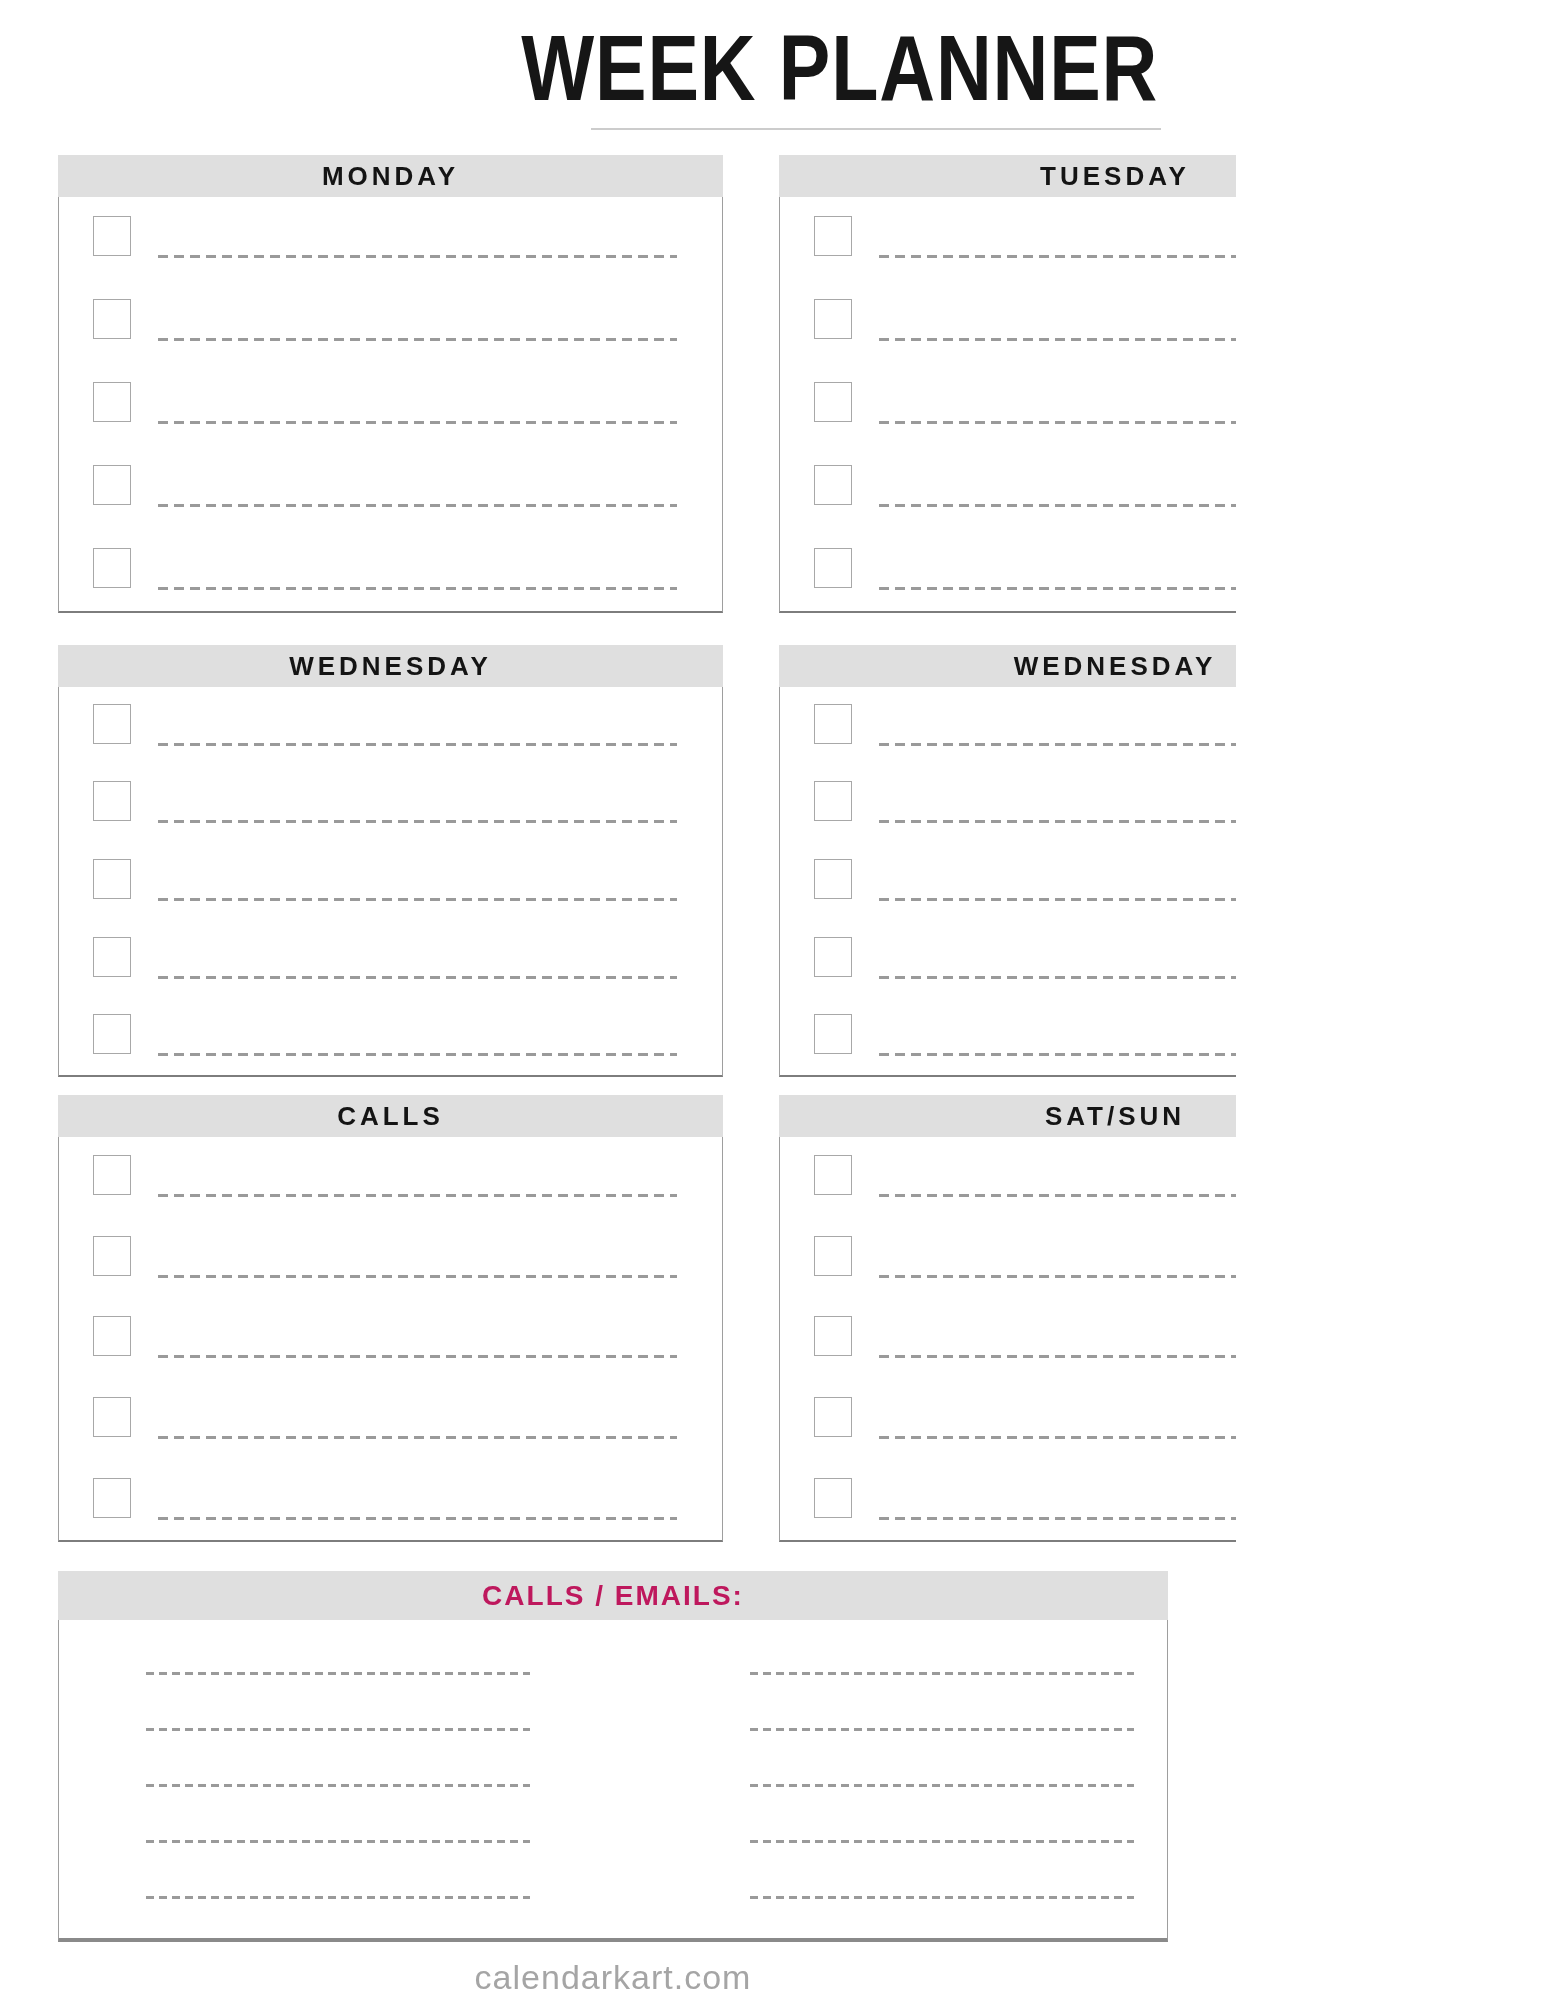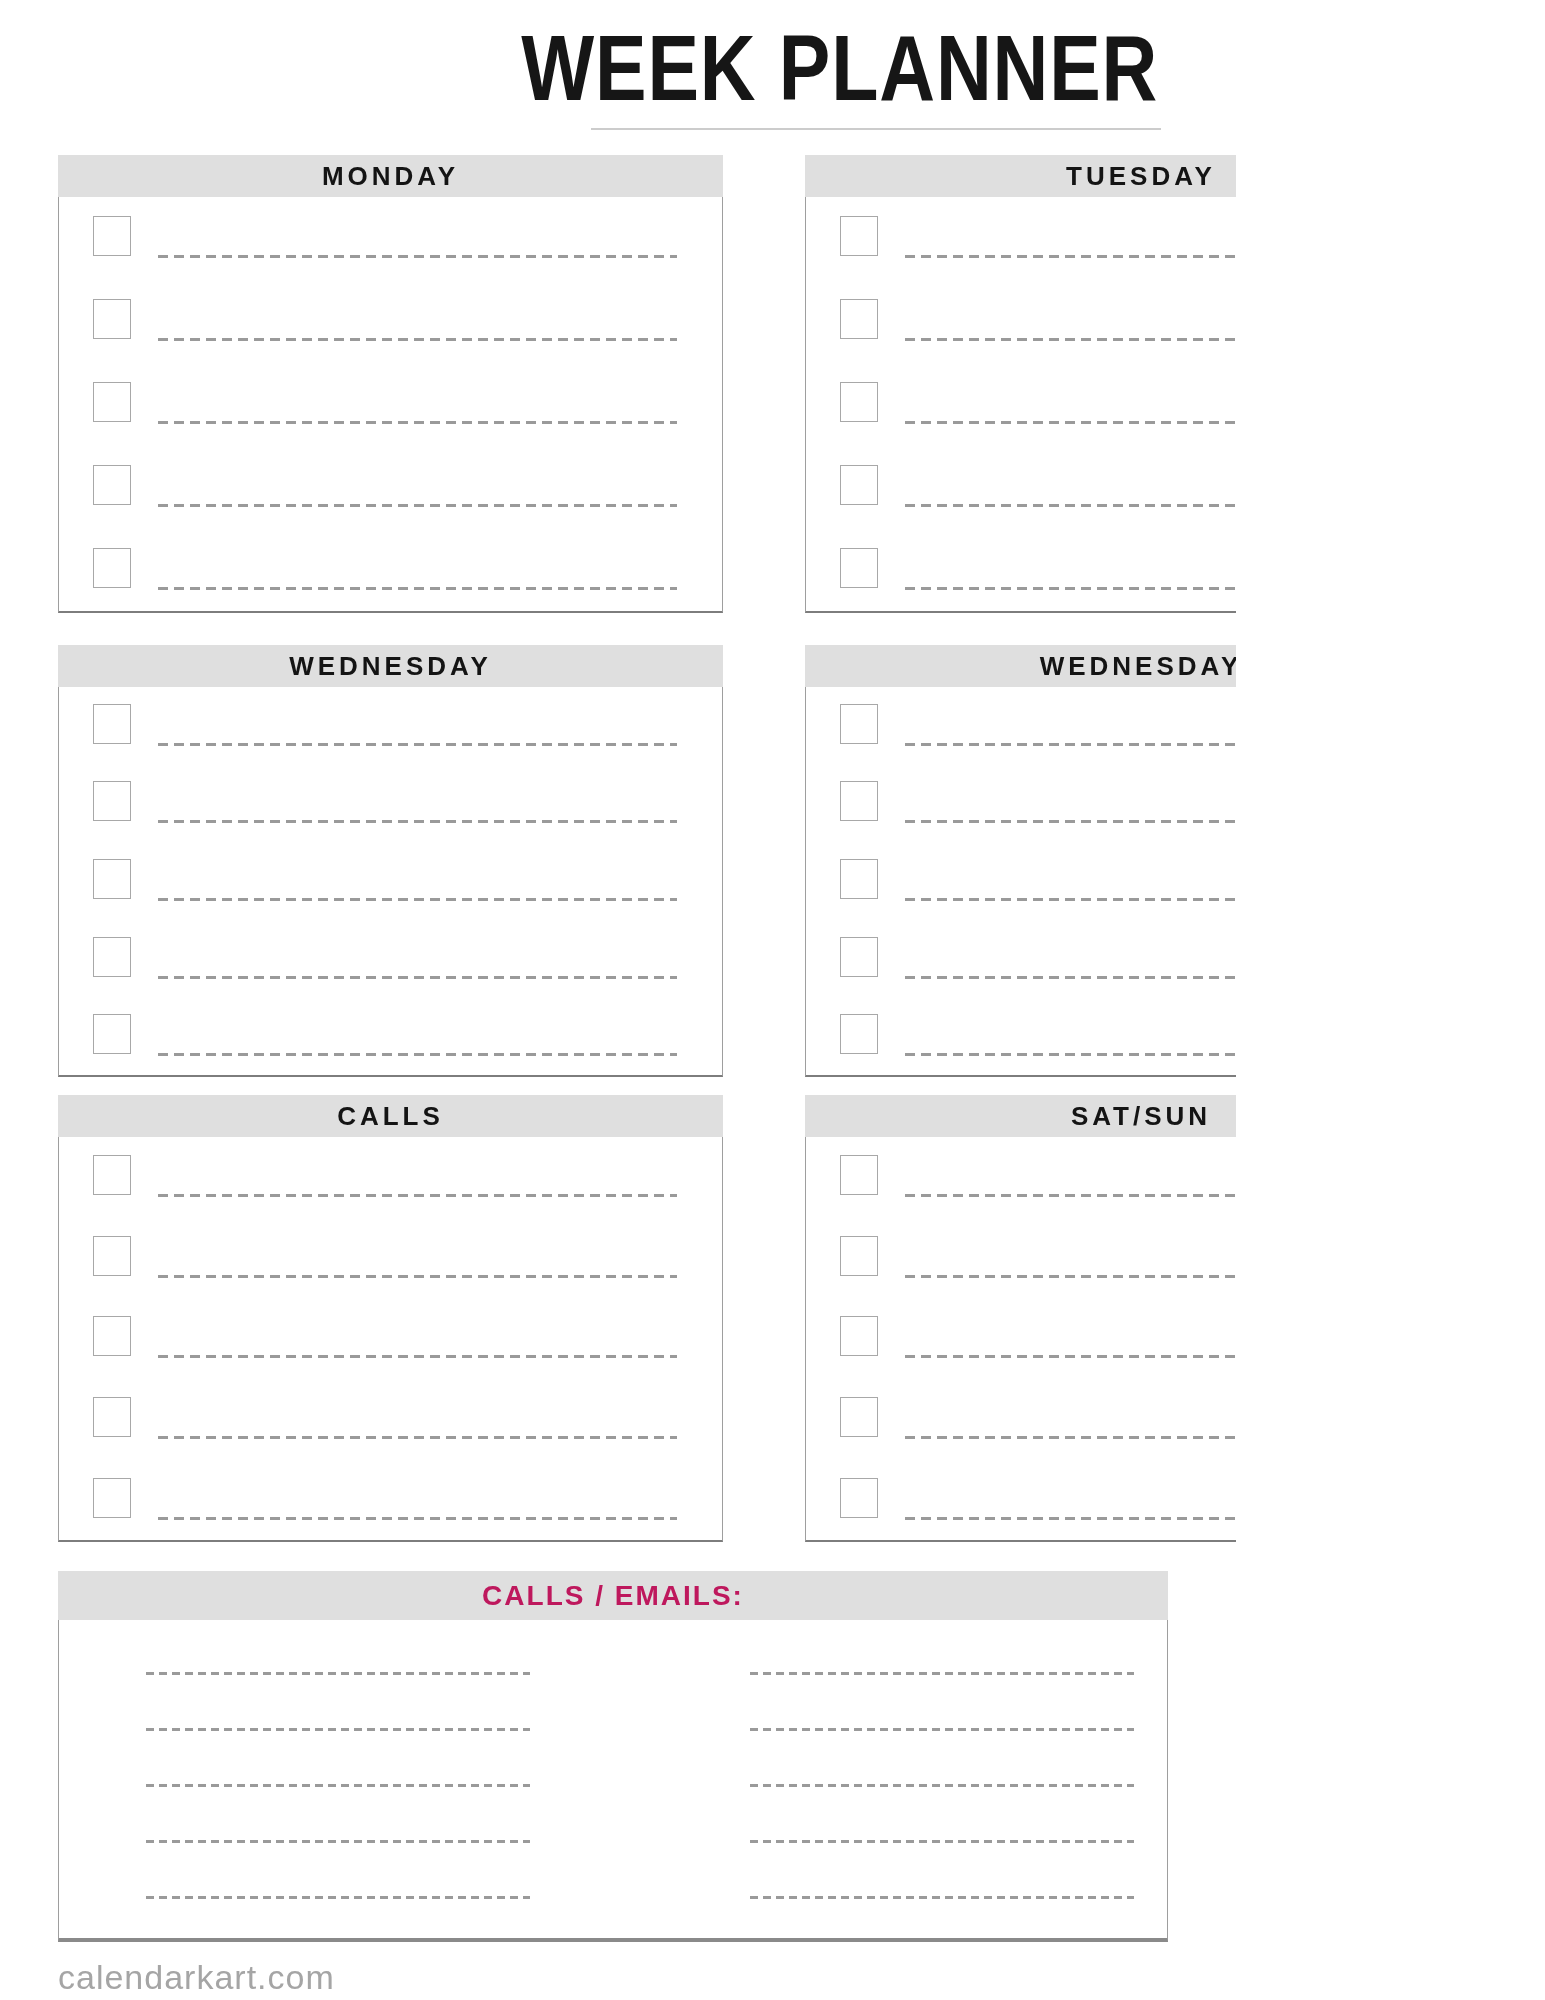--- a/index.html
+++ b/index.html
@@ -23,21 +23,21 @@
   }
   .title-underline {
     position:absolute; top:128px; right:7px;
     width:570px; height:2px; background:#cccccc;
   }
 
   
   .week-row {
     display:grid;
     grid-template-columns:665px 672px;
-    column-gap:82px;
+    column-gap:56px;
   }
   .week-row.r2 { margin-top:32px; }
   .week-row.r3 { margin-top:18px; }
 
   .day-card { display:flex; flex-direction:column; }
   .day-header {
     height:42px; background:#dfdfdf;
     display:flex; align-items:center; justify-content:center;
     font-size:26px; font-weight:bold; letter-spacing:4px; color:#141414;
   }
@@ -82,21 +82,21 @@
   }
   .calls-col { display:flex; flex-direction:column; }
   .calls-row { height:56px; position:relative; }
   .calls-line {
     position:absolute; left:0; right:0; top:50%; height:3px;
     background-image:repeating-linear-gradient(90deg,#9a9a9a 0 8px,transparent 8px 13px);
   }
 
   
   .footer {
-    margin-top:16px; text-align:left;
+    margin-top:16px; text-align:center;
     font-size:34px; color:#a5a5a5; letter-spacing:1px;
   }
 </style>
 </head>
 <body>
 
 <div class="page">
   <div class="content">
 
     <div class="title-block">

